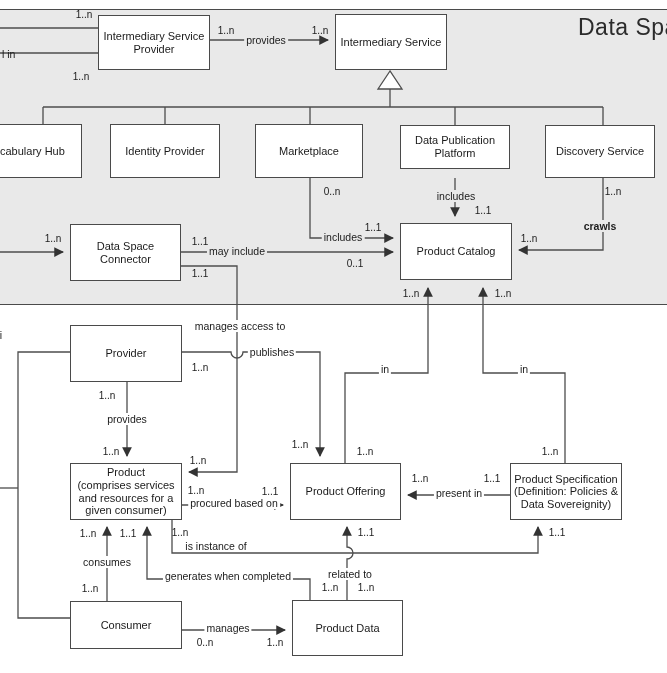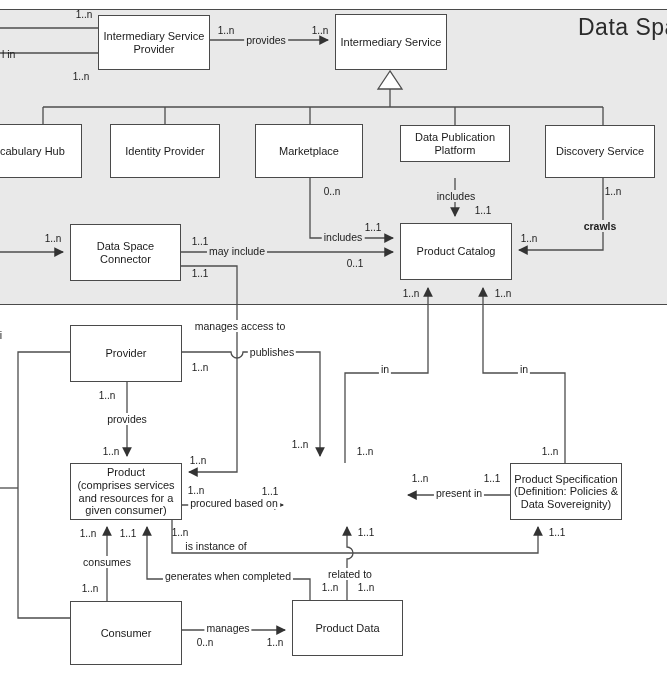--- a/index.html
+++ b/index.html
@@ -69,35 +69,36 @@
   </svg>
 
   <div id="diagram-title">Data Space</div>
 
   <div class="node" style="left:98px;top:15px;width:112px;height:55px;">Intermediary Service
 Provider</div>
   <div class="node" style="left:335px;top:14px;width:112px;height:56px;">Intermediary Service</div>
   <div class="node" style="left:-30px;top:124px;width:112px;height:54px;">Vocabulary Hub</div>
   <div class="node" style="left:110px;top:124px;width:110px;height:54px;">Identity Provider</div>
   <div class="node" style="left:255px;top:124px;width:108px;height:54px;">Marketplace</div>
-  <div class="node" style="left:400px;top:125px;width:110px;height:37px;">Data Publication
+  <div class="node" style="left:400px;top:125px;width:110px;height:44px;">Data Publication
 Platform</div>
   <div class="node" style="left:545px;top:125px;width:110px;height:53px;">Discovery Service</div>
   <div class="node" style="left:70px;top:224px;width:111px;height:57px;">Data Space
 Connector</div>
   <div class="node" style="left:400px;top:223px;width:112px;height:57px;">Product Catalog</div>
   <div class="node" style="left:70px;top:325px;width:112px;height:57px;">Provider</div>
   <div class="node small" style="left:70px;top:463px;width:112px;height:57px;">Product
 (comprises services
 and resources for a
 given consumer)</div>
+  <div class="node" style="left:290px;top:463px;width:111px;height:57px;">Product Offering</div>
   <div class="node small" style="left:510px;top:463px;width:112px;height:57px;">Product Specification
 (Definition: Policies &amp;
 Data Sovereignity)</div>
-  <div class="node" style="left:70px;top:601px;width:112px;height:64px;">Consumer</div>
+  <div class="node" style="left:70px;top:601px;width:112px;height:48px;">Consumer</div>
   <div class="node" style="left:292px;top:600px;width:111px;height:56px;">Product Data</div>
 
   <div id="labels-layer">
       <span class="lbl mult" style="left: 84px; top: 9px;">1..n</span>
       <span class="lbl  left" style="left: 0px; top: 48px;">l in</span>
       <span class="lbl mult" style="left: 81px; top: 71px;">1..n</span>
       <span class="lbl mult" style="left: 226px; top: 25px;">1..n</span>
       <span class="lbl  bg-g" style="left: 266px; top: 34px;">provides</span>
       <span class="lbl mult" style="left: 320px; top: 25px;">1..n</span>
       <span class="lbl mult" style="left: 332px; top: 186px;">0..n</span>

